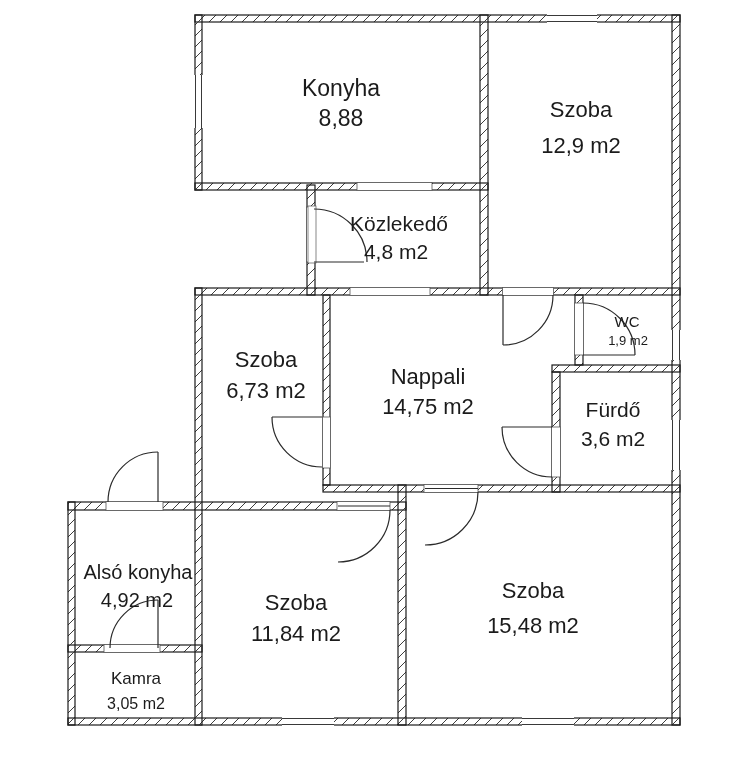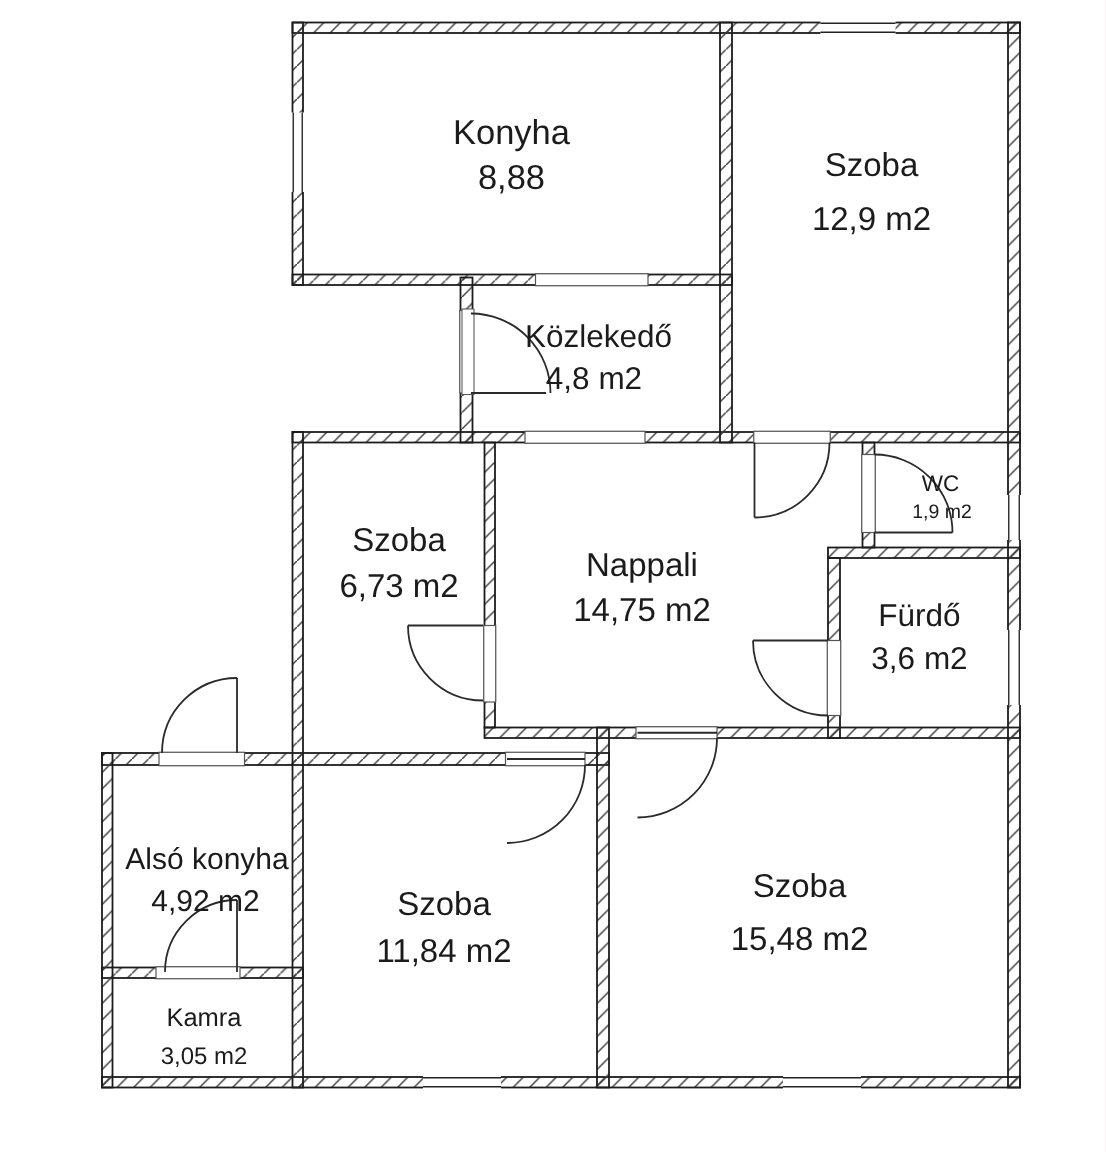--- a/index.html
+++ b/index.html
@@ -1,16 +1,16 @@
 <!DOCTYPE html>
 <html><head>
 <meta charset="utf-8">
 <style>
   html, body { margin: 0; padding: 0; background: #ffffff; }
-  .page { width: 737px; height: 768px; background: #fca5a5; position: relative; }
+  .page { width: 737px; height: 768px; background: #4d7c0f; position: relative; }
   svg { display: block; }
   text {
     font-family: "Liberation Sans", "DejaVu Sans", sans-serif;
     fill: #1b1b1b;
   }
   .room-name, .room-area { text-anchor: middle; }
 </style>
 </head>
 <body>
 

